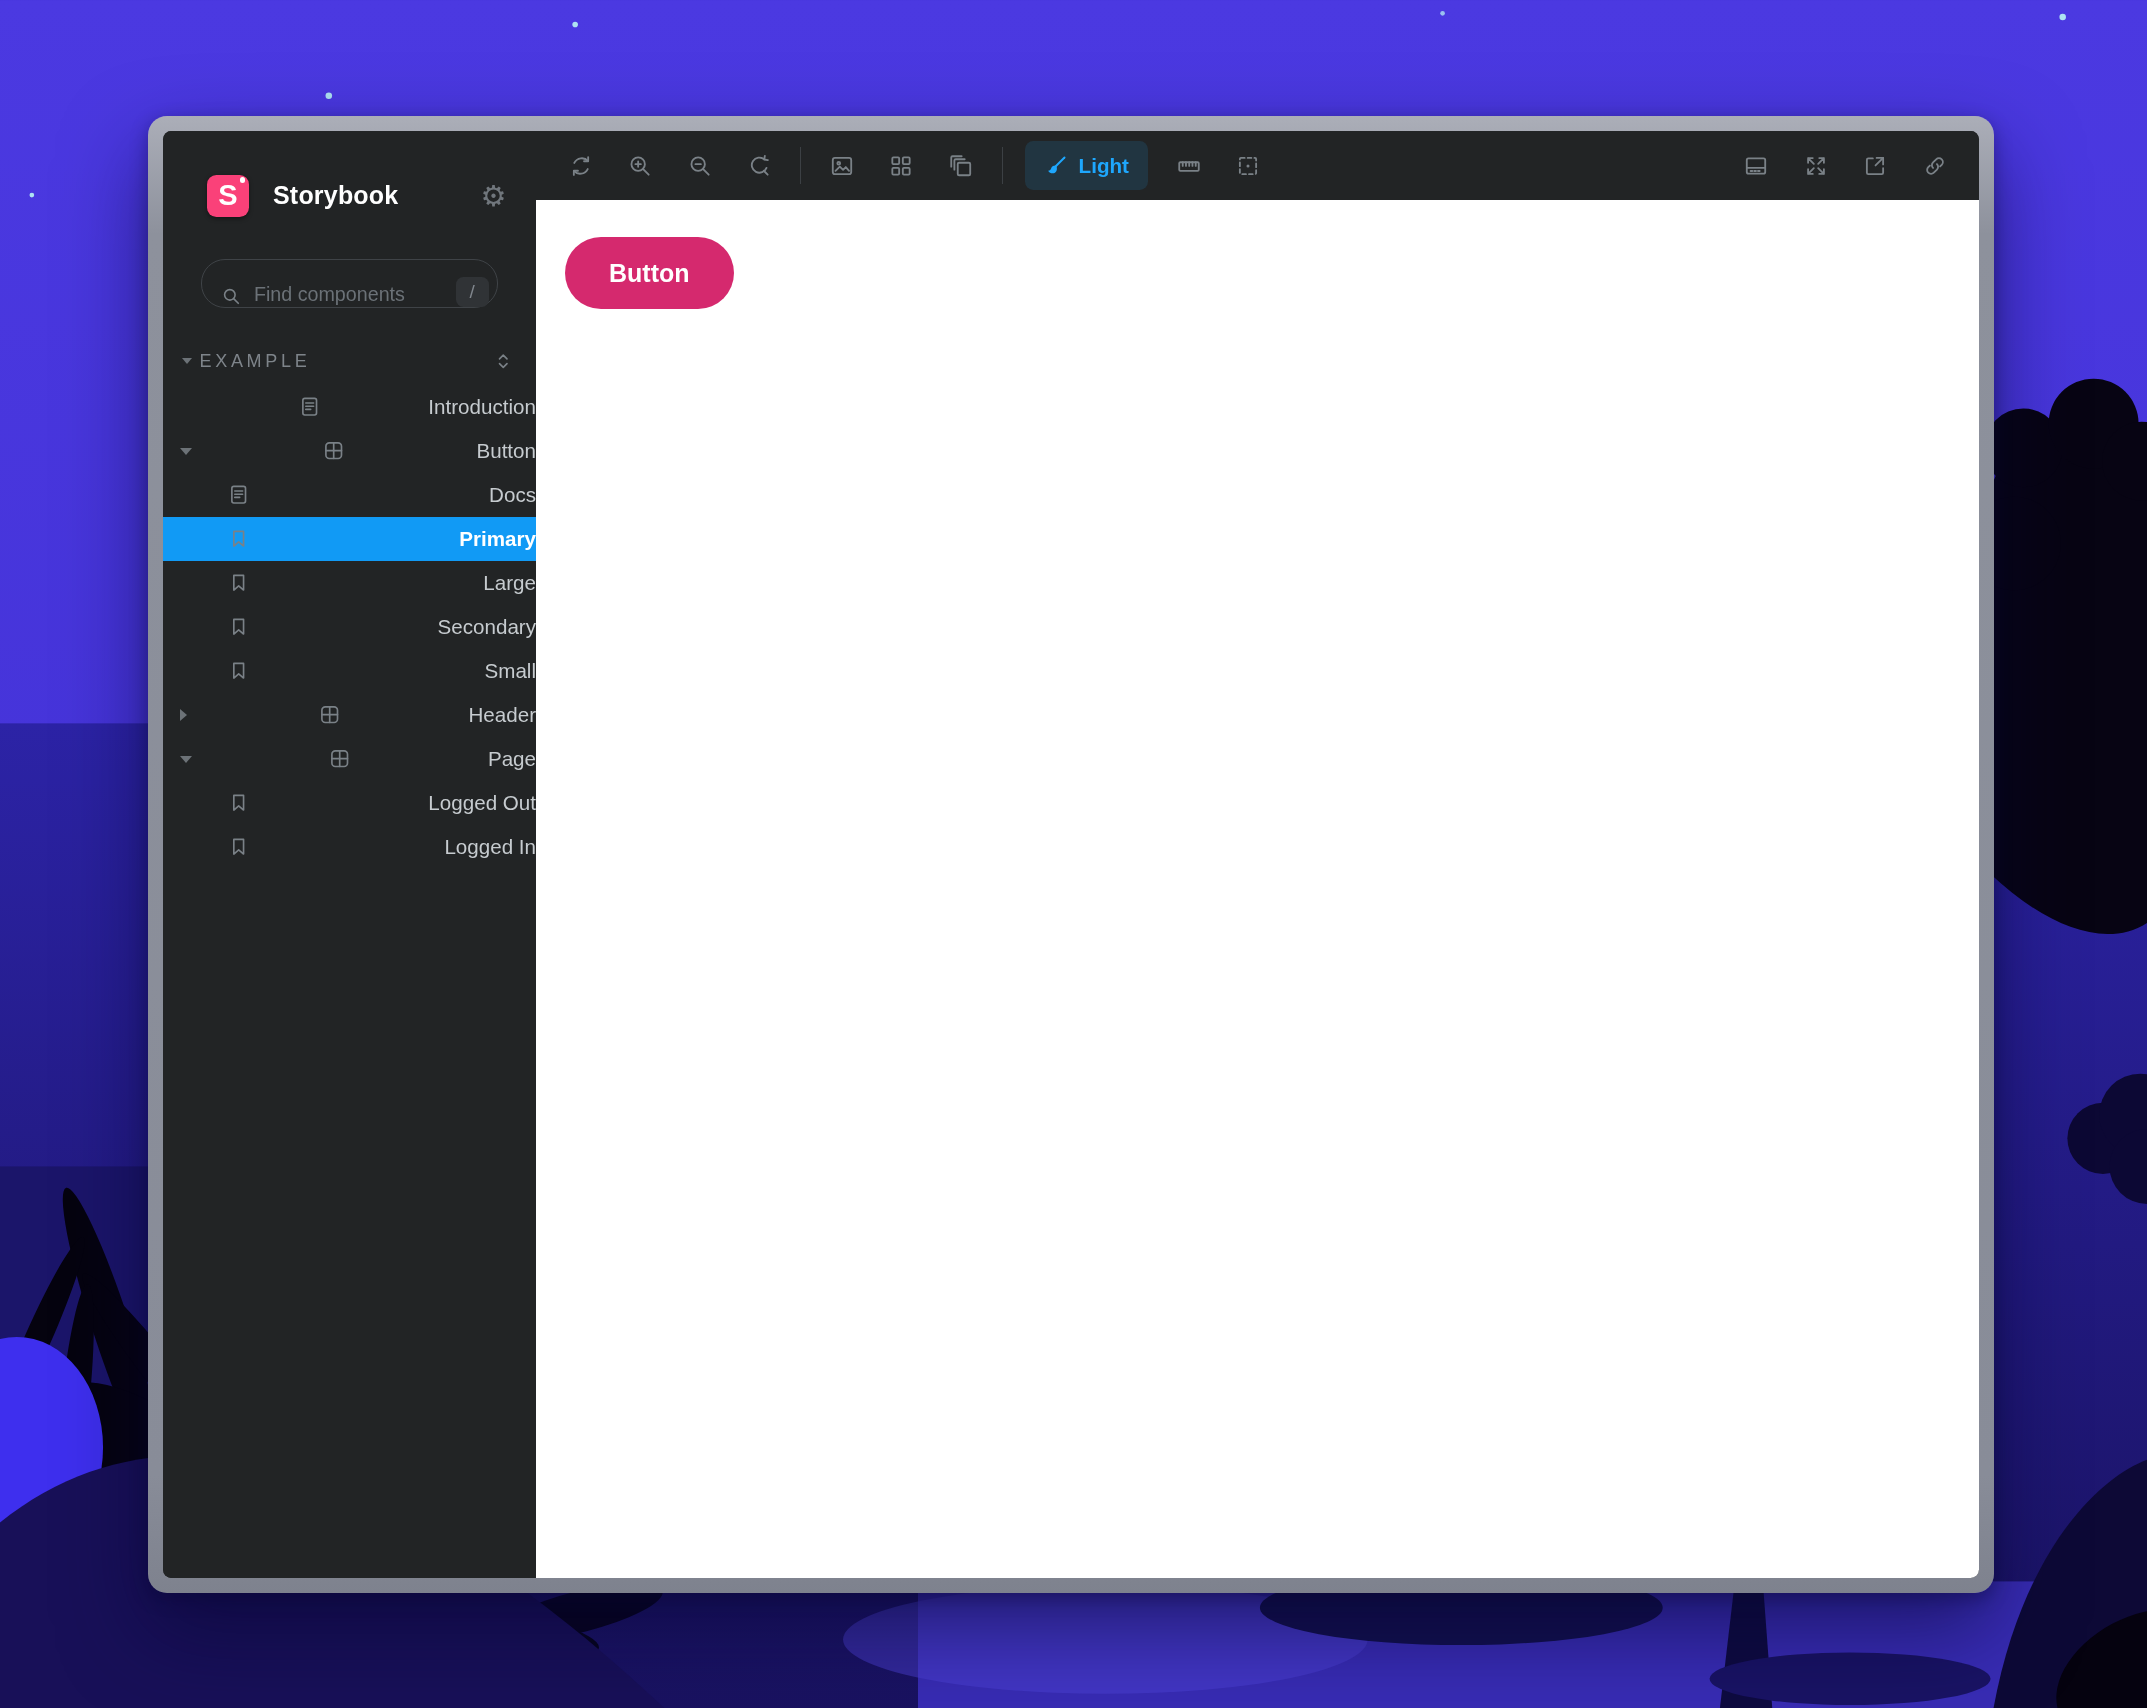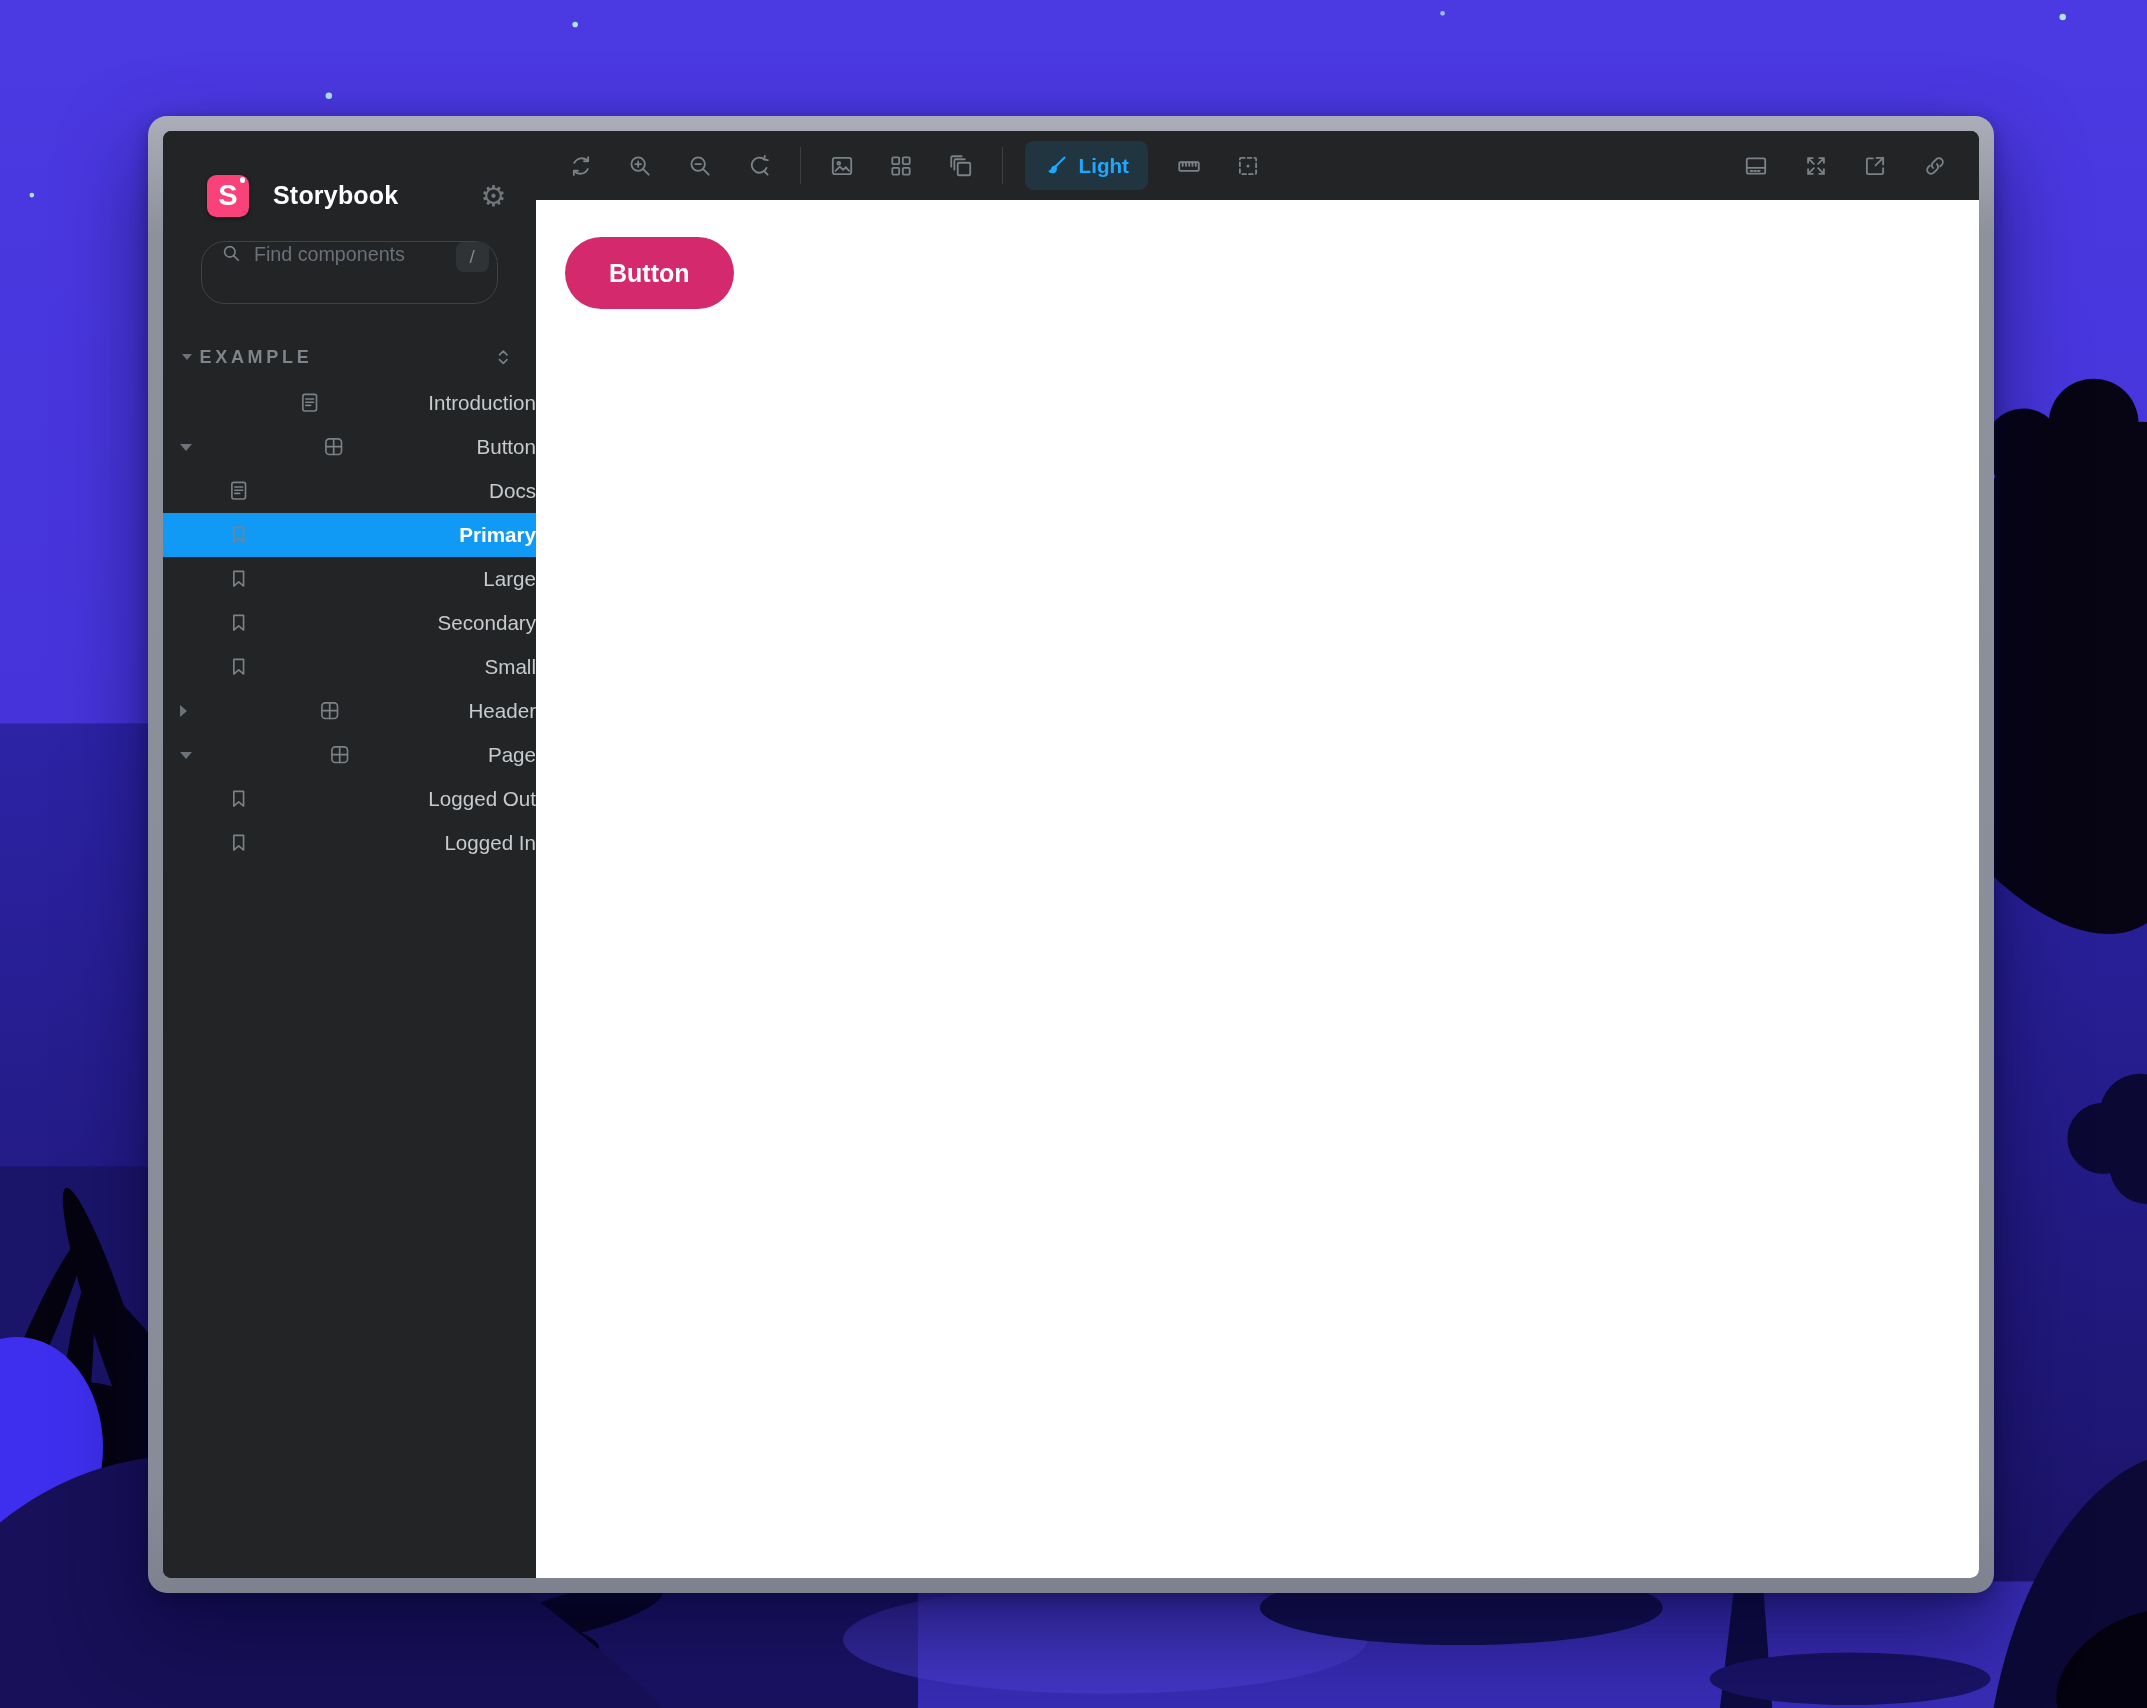--- a/index.html
+++ b/index.html
@@ -19,32 +19,32 @@
   #sidebar{width:373px;flex:0 0 373px;background:#222425;display:flex;flex-direction:column;}
   .brand-row{display:flex;align-items:center;margin:43px 24px 0 44px;height:43px;}
   .logo{position:relative;width:42px;height:42px;border-radius:9.4px;background:#fa4179;
     display:grid;place-items:center;color:#fff;font-size:29px;font-weight:800;
     box-shadow:0 1.9px 4.7px rgba(0,0,0,.4);}
   .logo .spark{position:absolute;top:2.8px;right:3.7px;width:5.6px;height:5.6px;border-radius:50%;background:#fff;}
   .brand-name{margin-left:24px;color:#fff;font-size:25px;font-weight:800;letter-spacing:0.2px;}
   .gear-btn{margin-left:auto;width:37px;height:37px;border:none;background:transparent;
     display:grid;place-items:center;color:#70767c;font-size:29px;cursor:pointer;padding:0;}
 
-  .search{margin:24px auto 0;width:297px;height:63px;box-sizing:border-box;
-    border:0.9px solid #3f4347;border-radius:24px;display:flex;align-items:flex-start;
+  .search{margin:42px auto 0;width:297px;height:49px;box-sizing:border-box;
+    border:0.9px solid #3f4347;border-radius:24px;display:flex;align-items:flex-end;
     padding:0 8.4px 0 18px;}
   .search svg{flex:0 0 auto;}
   .search-input{flex:1;min-width:0;margin-left:9.4px;border:none;background:transparent;outline:none;
     color:#c6cbcf;font-size:19.7px;font-family:inherit;}
   .search-input::placeholder{color:#6b7177;}
   .slash-badge{flex:0 0 auto;width:33px;height:30px;border-radius:7.5px;background:#303336;
     color:#80868d;font-size:19px;display:grid;place-items:center;}
 
   .section-header{display:flex;align-items:center;height:26px;margin:40px 20.6px 0 19px;cursor:pointer;}
-  .section-label{margin-left:7.5px;color:#7e848a;font-size:18px;font-weight:700;letter-spacing:3.7px;}
+  .section-label{margin-left:7.5px;color:#7e848a;font-size:18px;font-weight:400;letter-spacing:3.7px;}
   .expander{margin-left:auto;width:24px;height:24px;display:grid;place-items:center;cursor:pointer;}
 
   .tree{margin-top:11.2px;}
   .row{height:44px;display:flex;align-items:center;font-size:20.6px;color:#c6cbcf;cursor:pointer;justify-content:space-between;}
   .row .caret-slot{width:18px;display:flex;justify-content:flex-start;}
   .row.d1{padding-left:17px;}
   .row.d2{padding-left:64px;}
   .row .ticon{width:23.4px;height:23.4px;margin-right:7.5px;flex:0 0 auto;display:block;}
   .row.selected{background:#119af5;color:#fff;font-weight:700;}
   .caret{width:0;height:0;}

